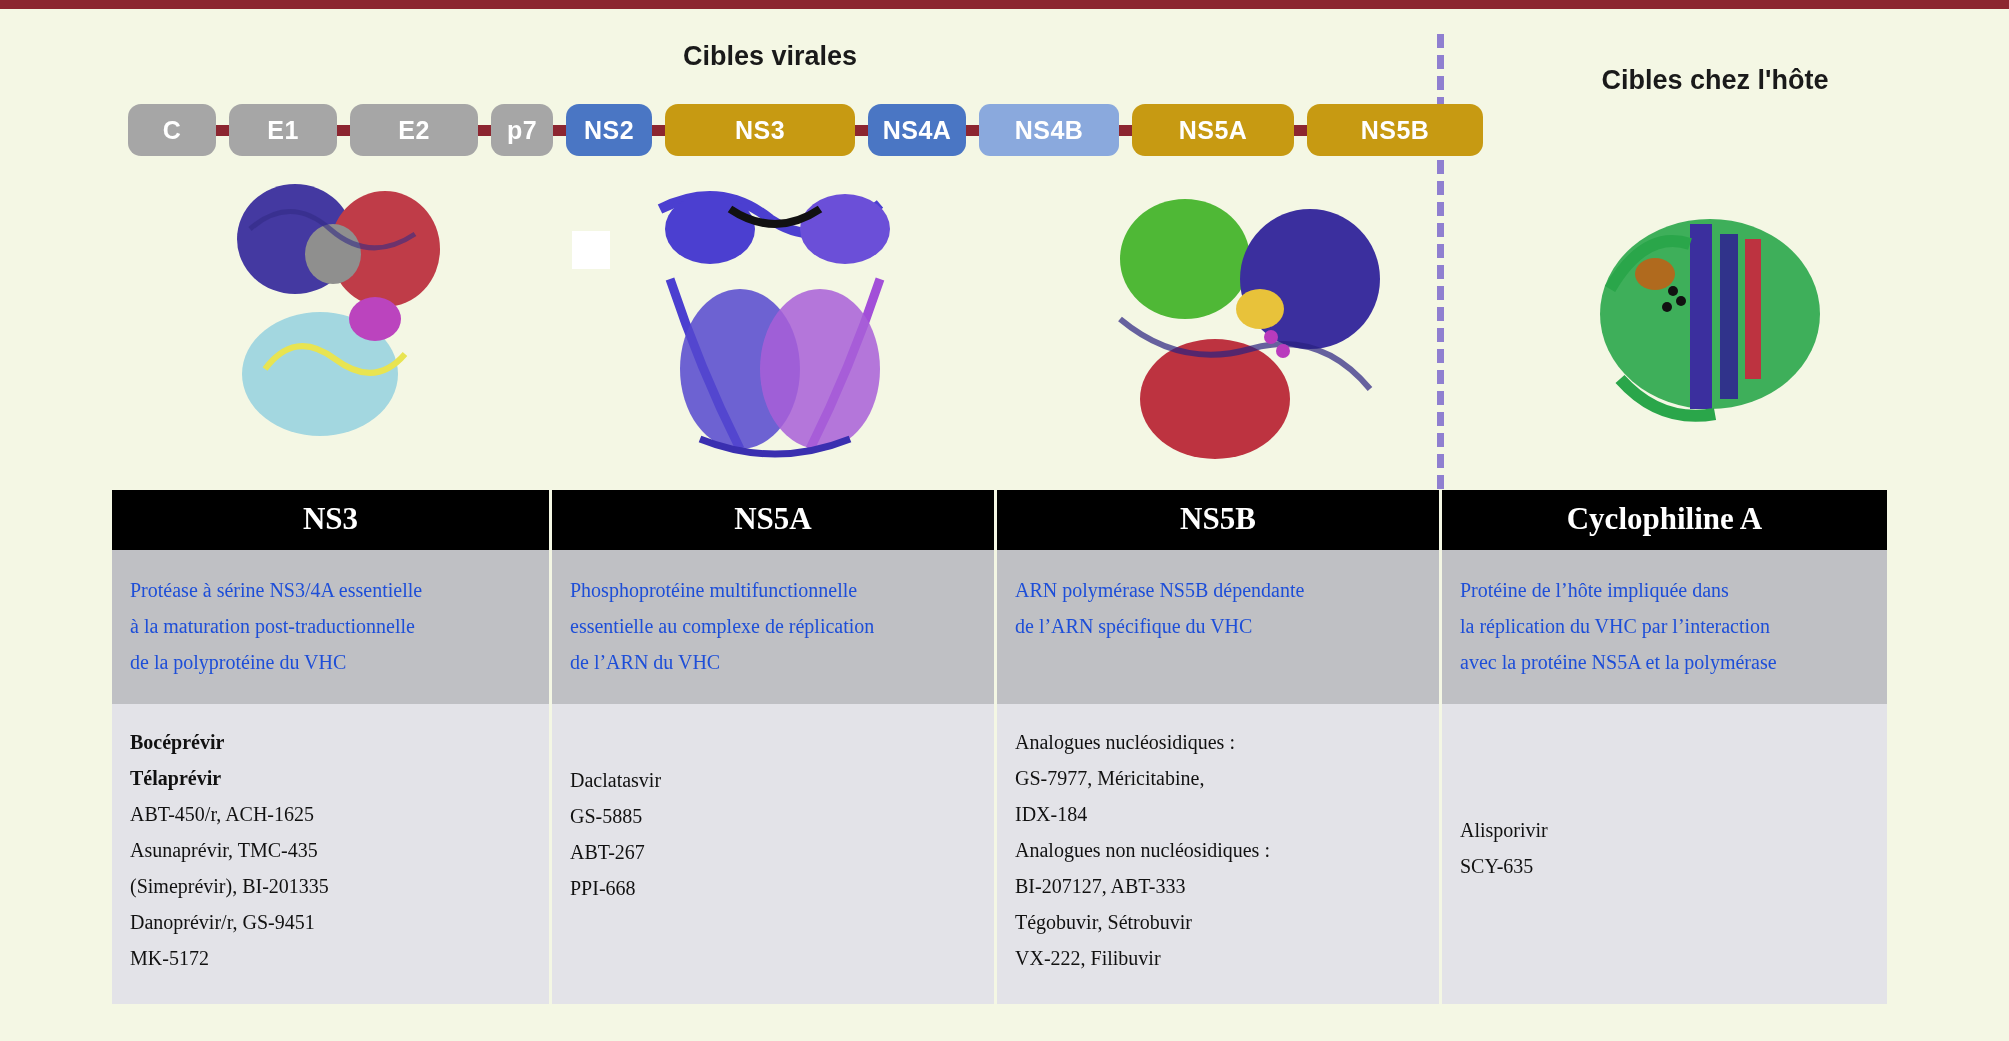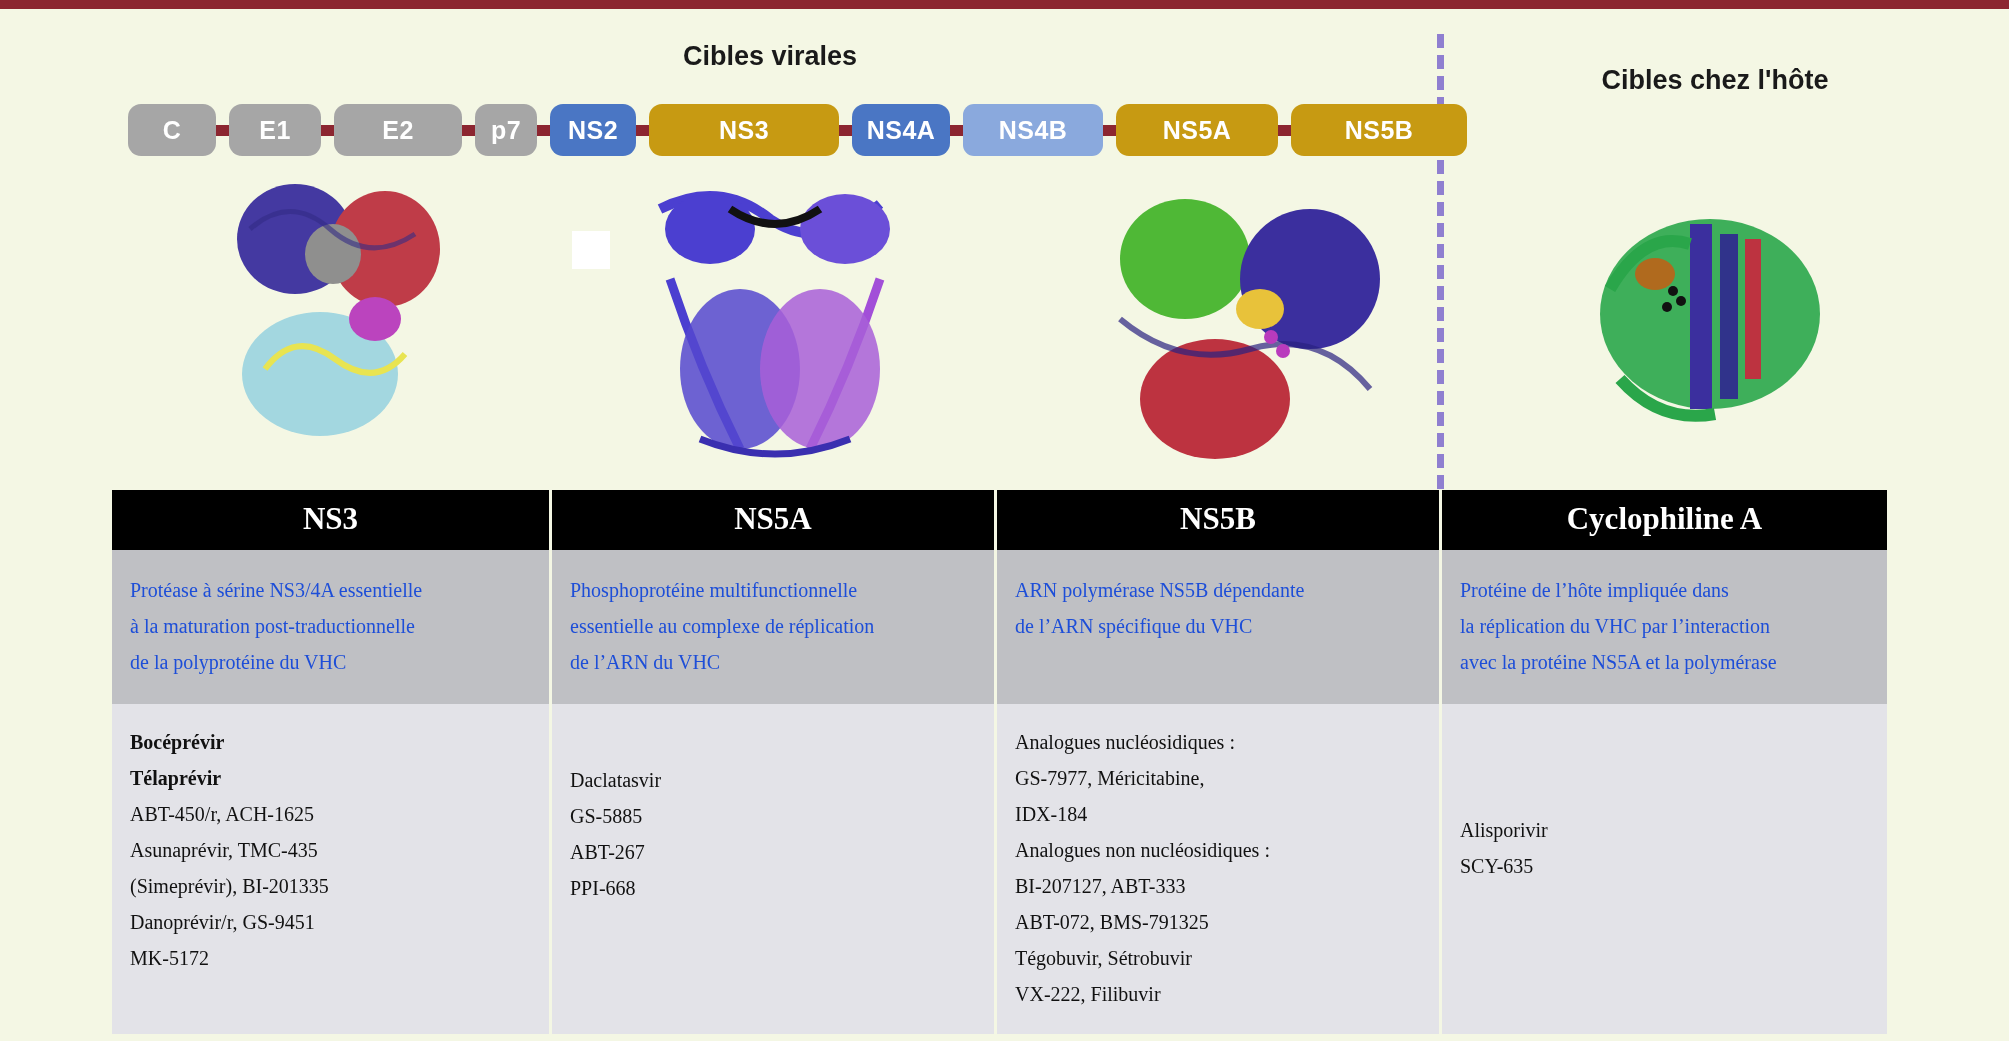--- a/index.html
+++ b/index.html
@@ -164,21 +164,21 @@
   <div class="frame">
 
     <div class="hdr" id="hdr-viral">Cibles virales</div>
     <div class="hdr" id="hdr-host">Cibles chez l'hôte</div>
 
     <div class="divider"></div>
 
     <div class="genome" id="genome-bar">
         <div class="gene g-gray" style="width: 88px;">C</div>
         <div class="linker"></div>
-        <div class="gene g-gray" style="width: 92px;">E1</div>
+        <div class="gene g-gray" style="width: 108px;">E1</div>
         <div class="linker"></div>
         <div class="gene g-gray" style="width: 128px;">E2</div>
         <div class="linker"></div>
         <div class="gene g-gray" style="width: 62px;">p7</div>
         <div class="linker"></div>
         <div class="gene g-blue" style="width: 86px;">NS2</div>
         <div class="linker"></div>
         <div class="gene g-gold" style="width: 190px;">NS3</div>
         <div class="linker"></div>
         <div class="gene g-blue" style="width: 98px;">NS4A</div>
@@ -288,21 +288,20 @@
             <div class="line">GS-5885</div>
             <div class="line">ABT-267</div>
             <div class="line">PPI-668</div>
           </div>
           <div class="cell c3">
             <div class="line">Analogues nucléosidiques :</div>
             <div class="line">GS-7977, Méricitabine,</div>
             <div class="line">IDX-184</div>
             <div class="line">Analogues non nucléosidiques :</div>
             <div class="line">BI-207127, ABT-333</div>
-            <div class="line">ABT-072, BMS-791325</div>
             <div class="line">Tégobuvir, Sétrobuvir</div>
             <div class="line">VX-222, Filibuvir</div>
           </div>
           <div class="cell c4 pad-more">
             <div class="line">Alisporivir</div>
             <div class="line">SCY-635</div>
           </div>
         </div>
     </div>
 

